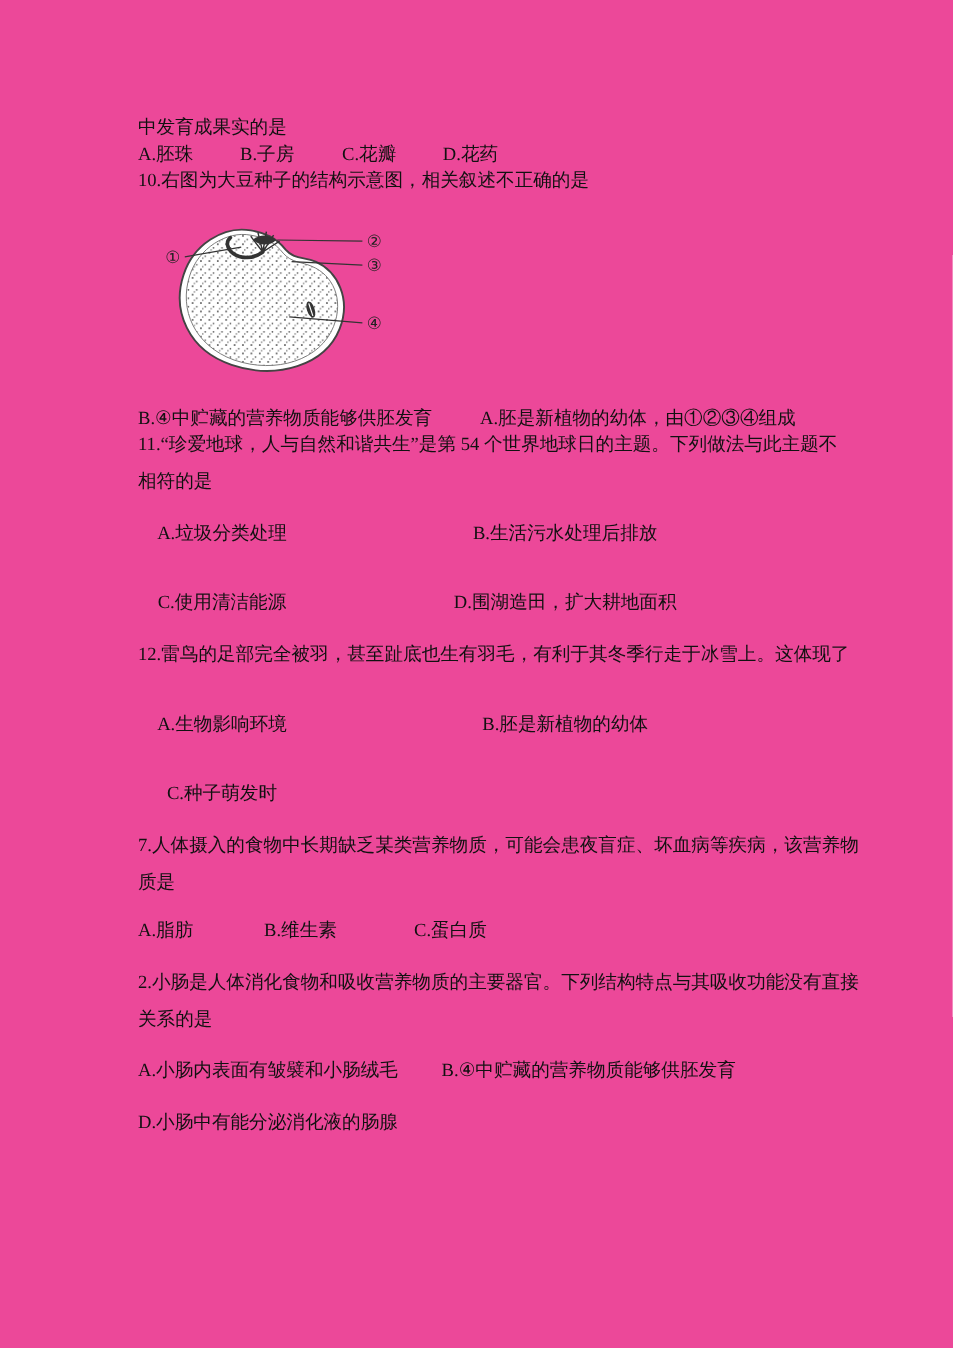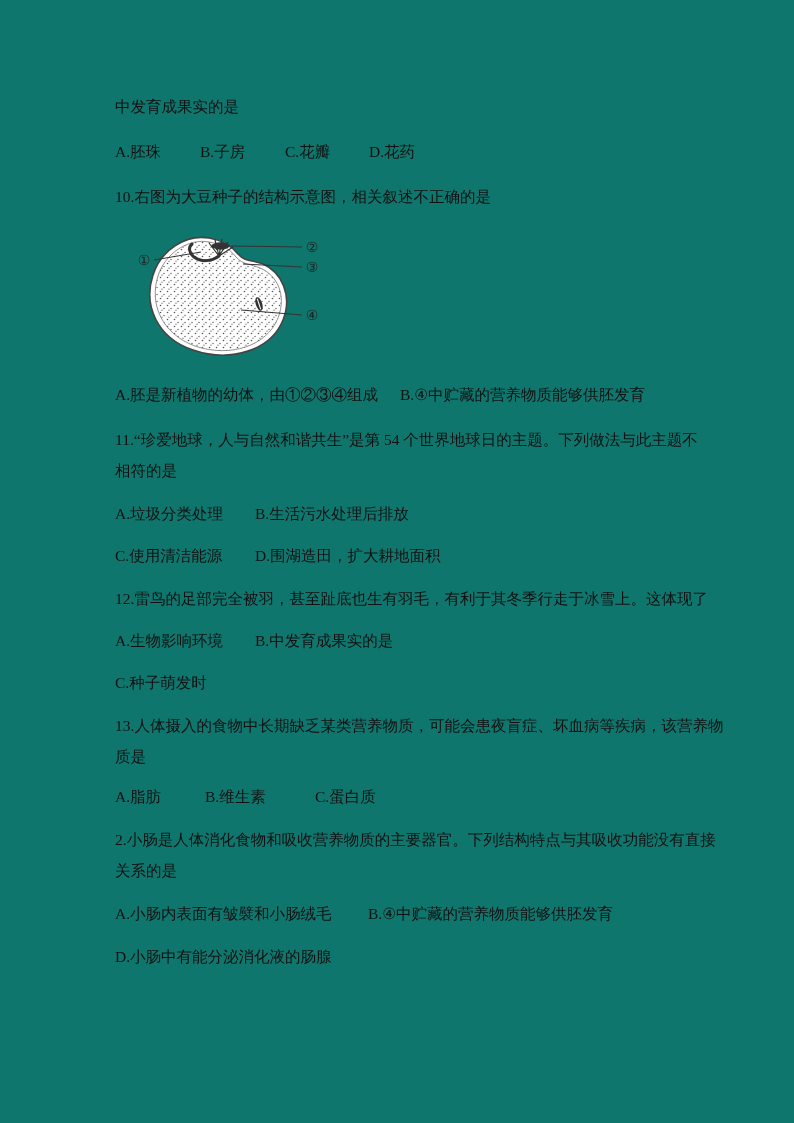--- a/index.html
+++ b/index.html
@@ -4,46 +4,46 @@
 <style>
   html, body {
     margin: 0;
     padding: 0;
     background: #ffffff;
   }
   .page {
     position: relative;
     width: 794px;
     height: 1123px;
-    background: #0f766e;
+    background: #ec4899;
     overflow: hidden;
     font-family: "Liberation Serif", "DejaVu Serif", serif;
     color: #111111;
   }
   .content {
     position: absolute;
     left: 115px;
     top: 96px;
     width: 572px;
     font-size: 15.5px;
     line-height: 22px;
   }
   .line { white-space: nowrap; }
-  .mt23 { margin-top: 23px; }
+  .mt23 { }
   .mt21 { margin-top: 21px; }
-  .mt20 { margin-top: 20px; }
-  .mt18 { margin-top: 18px; }
+  .mt20 { margin-top: 36px; }
+  .mt18 { margin-top: 18px; gap: 15px; }
   .mt14 { margin-top: 14px; }
   .mt12 { margin-top: 12px; }
   .mt9  { margin-top: 9px; }
 
   
   .g4-q9  { display: grid; grid-template-columns: 85px 85px 84px 1fr; }
   .g4-q13 { display: grid; grid-template-columns: 90px 110px 113px 1fr; }
-  .g2-140 { display: grid; grid-template-columns: 140px 1fr; }
+  .g2-140 { display: grid; grid-template-columns: 140px 1fr; text-align: center; }
   .g2-253 { display: grid; grid-template-columns: 253px 1fr; }
   .g2-285 { display: grid; grid-template-columns: 285px 1fr; }
 
   .diagram-wrap {
     margin-left: 16px;
     width: 210px;
     height: 150px;
   }
   .diagram-wrap svg { display: block; }
   .lbl {
@@ -99,45 +99,45 @@
         <line x1="110" y1="90" x2="171" y2="95" stroke="#333333" stroke-width="1"></line>
 
         <text class="lbl" x="13" y="45" text-anchor="middle">①</text>
         <text class="lbl" x="181" y="32" text-anchor="middle">②</text>
         <text class="lbl" x="181" y="52" text-anchor="middle">③</text>
         <text class="lbl" x="181" y="100" text-anchor="middle">④</text>
       </svg>
     </div>
 
     <div class="g2-285 mt14">
+      <span>B.④中贮藏的营养物质能够供胚发育</span>
       <span>A.胚是新植物的幼体，由①②③④组成</span>
-      <span>B.④中贮藏的营养物质能够供胚发育</span>
     </div>
 
     <div class="line mt23">11.“珍爱地球，人与自然和谐共生”是第 54 个世界地球日的主题。下列做法与此主题不</div>
     <div class="line mt9">相符的是</div>
     <div class="g2-140 mt21">
       <span>A.垃圾分类处理</span>
       <span>B.生活污水处理后排放</span>
     </div>
     <div class="g2-140 mt20">
       <span>C.使用清洁能源</span>
       <span>D.围湖造田，扩大耕地面积</span>
     </div>
 
     <div class="line mt21">12.雷鸟的足部完全被羽，甚至趾底也生有羽毛，有利于其冬季行走于冰雪上。这体现了</div>
     <div class="g2-140 mt20">
       <span>A.生物影响环境</span>
-      <span>B.中发育成果实的是</span>
+      <span>B.胚是新植物的幼体</span>
     </div>
     <div class="g2-140 mt20">
       <span>C.种子萌发时</span>
     </div>
 
-    <div class="line mt21">13.人体摄入的食物中长期缺乏某类营养物质，可能会患夜盲症、坏血病等疾病，该营养物</div>
+    <div class="line mt21">7.人体摄入的食物中长期缺乏某类营养物质，可能会患夜盲症、坏血病等疾病，该营养物</div>
     <div class="line mt9">质是</div>
     <div class="g4-q13 mt18">
       <span>A.脂肪</span>
       <span>B.维生素</span>
       <span>C.蛋白质</span>
     </div>
 
     <div class="line mt21">2.小肠是人体消化食物和吸收营养物质的主要器官。下列结构特点与其吸收功能没有直接</div>
     <div class="line mt9">关系的是</div>
     <div class="g2-253 mt21">

